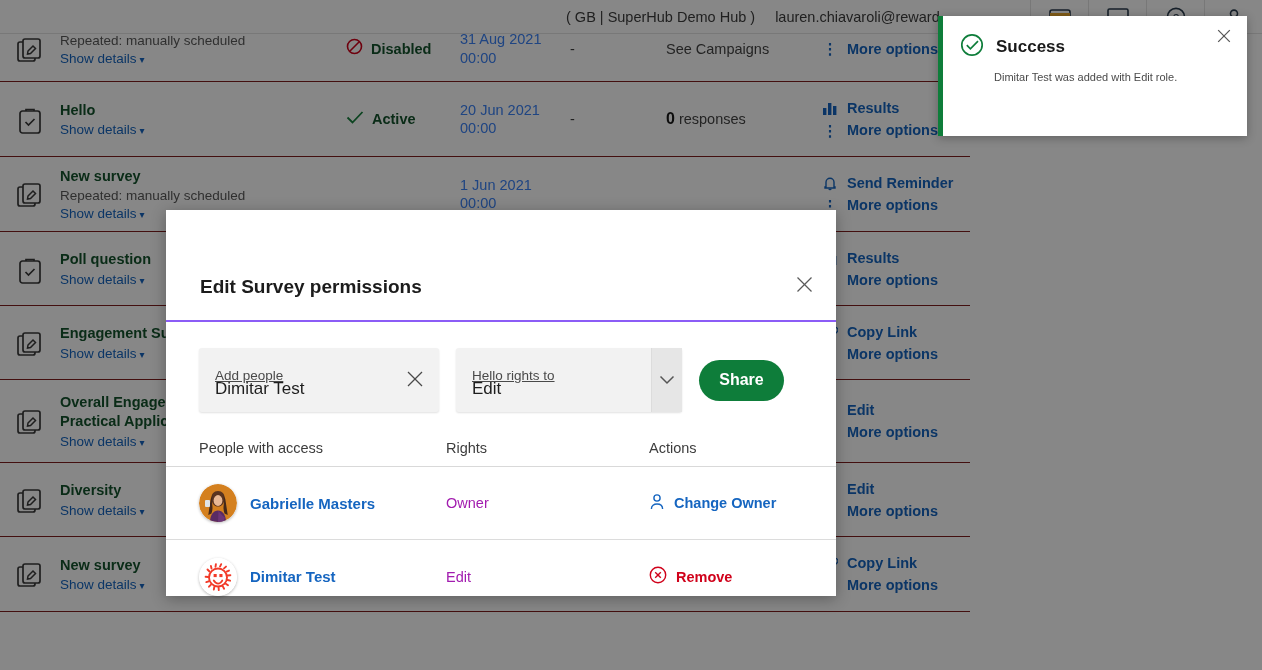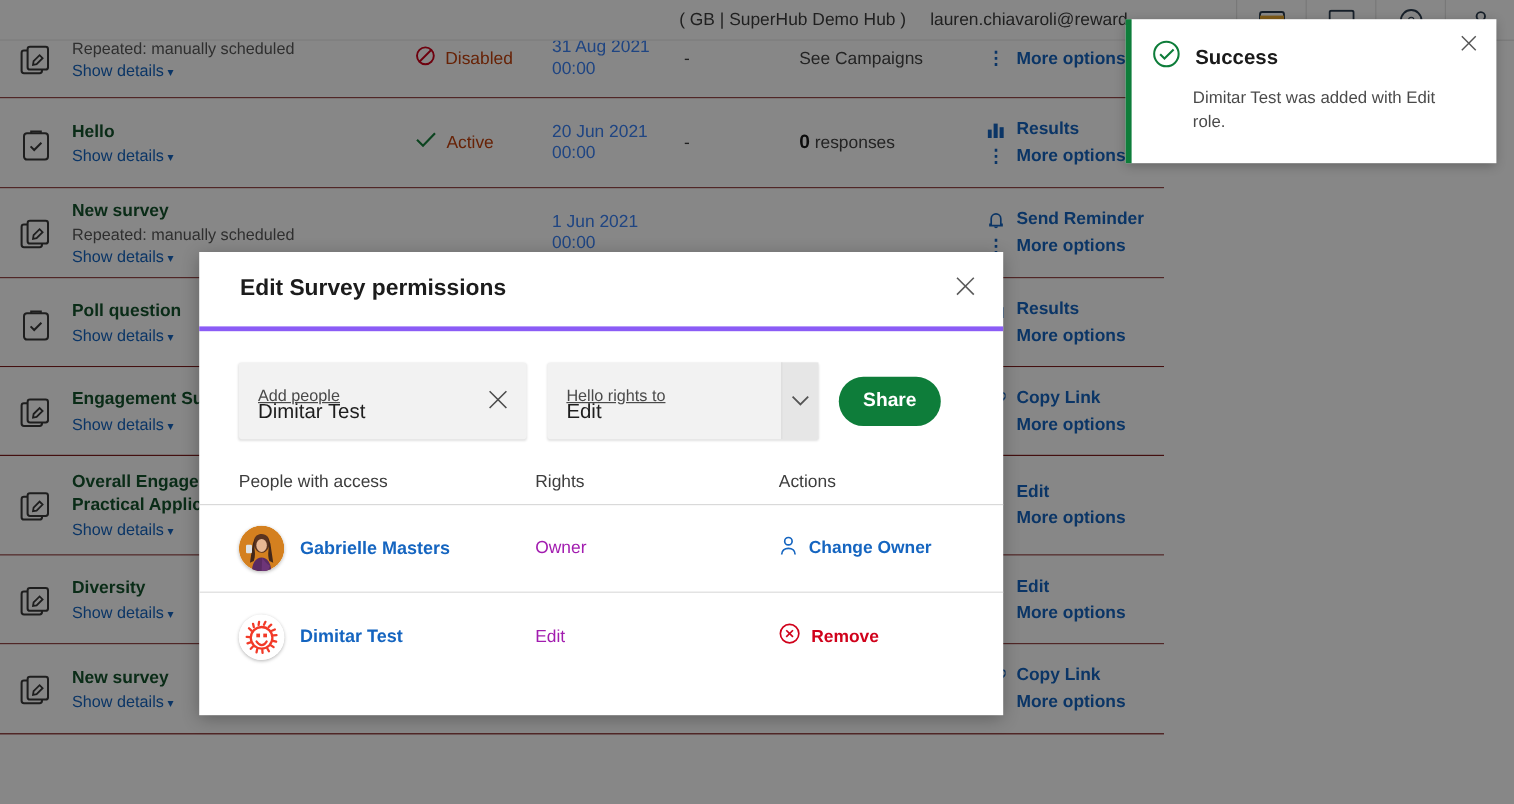--- a/index.html
+++ b/index.html
@@ -44,42 +44,42 @@
   .c-date { flex: 0 0 110px; display:flex; align-items:center; font-size:14.5px; color:#3b82f6; line-height:1.25;}
   .c-dash { flex: 0 0 96px; display:flex; align-items:center; justify-content:flex-start; font-size:14.5px; color:#3d3d3d;}
   .c-resp { flex: 0 0 150px; display:flex; align-items:center; font-size:14.5px; color:#3d3d3d; }
   .c-actions { flex: 1 1 auto; display:flex; flex-direction:column; justify-content:center; gap:6px; padding-left:6px;}
 
   .s-title { font-size: 14.5px; font-weight: bold; color: #14532d; line-height: 1.3; }
   .s-sub { font-size: 13.5px; color: #5a5a5a; margin-top: 2px; }
   .s-details { font-size: 13.5px; color: #1565C0; margin-top: 3px; cursor: pointer; }
   .s-details .chev { font-size: 10px; margin-left: 3px; }
 
-  .status-txt { font-size: 14.5px; font-weight: normal; color: #c2410c; }
+  .status-txt { font-size: 14.5px; font-weight: bold; color: #14532d; }
   .resp-num { font-weight: bold; color: #1a1a1a; font-size: 16px; margin-right: 4px; }
   .resp-num.blue { color: #1565C0; }
   .resp-word { color:#444; }
   .resp-word.blue { color:#1565C0; }
 
   .act {
     display: flex; align-items: center; gap: 9px;
     font-size: 14.5px; color: #1565C0; font-weight: bold; cursor: pointer;
   }
   .act .gl { color:#1565C0; display:inline-flex; width:16px; justify-content:center; }
   .dots { letter-spacing: 0; font-size: 15px; line-height: 1; }
 
   
   .dim { position: absolute; inset: 0; background: rgba(0,0,0,0.47); }
 
   
   .modal {
     position: absolute; left: 166px; top: 210px; width: 670px; height: 386px;
     background: #fff; box-shadow: 0 3px 14px rgba(0,0,0,0.30);
   }
-  .modal-head { position: relative; height: 66px; border-bottom: 4px solid #8b5cf6; }
+  .modal-head { position: relative; height: 66px; border-bottom: 2px solid #8b5cf6; margin-top: 46px; }
   .modal-title {
     position:absolute; left: 34px; top: 20px;
     font-size: 19px; font-weight: bold; color: #1c1c1c;
   }
   .modal-close {
     position: absolute; right: 18px; top: 14px; width: 28px; height: 28px;
     display:flex; align-items:center; justify-content:center;
     color:#5a5a5a; cursor:pointer;
   }
 
@@ -126,21 +126,21 @@
   .action-link.red { color: #d0021b; }
 
   
   .toast {
     position: absolute; left: 938px; top: 16px; width: 309px; height: 120px;
     background: #fff; border-left: 5px solid #0e7d3a;
     box-shadow: 0 2px 9px rgba(0,0,0,0.28);
   }
   .toast-head { display:flex; align-items:center; gap:12px; padding: 17px 0 0 17px; }
   .toast-title { font-size: 17px; font-weight: bold; color: #1a1a1a; }
-  .toast-body { font-size: 14px; color: #4a4a4a; line-height: 1.45; padding: 9px 40px 0 51px; }
+  .toast-body { font-size: 11px; color: #4a4a4a; line-height: 1.45; padding: 9px 40px 0 51px; }
   .toast-close {
     position:absolute; right: 12px; top: 9px; width: 22px; height: 22px;
     display:flex; align-items:center; justify-content:center; color:#555; cursor:pointer;
   }
 </style>
 </head>
 <body>
 
 <div id="root">
 

